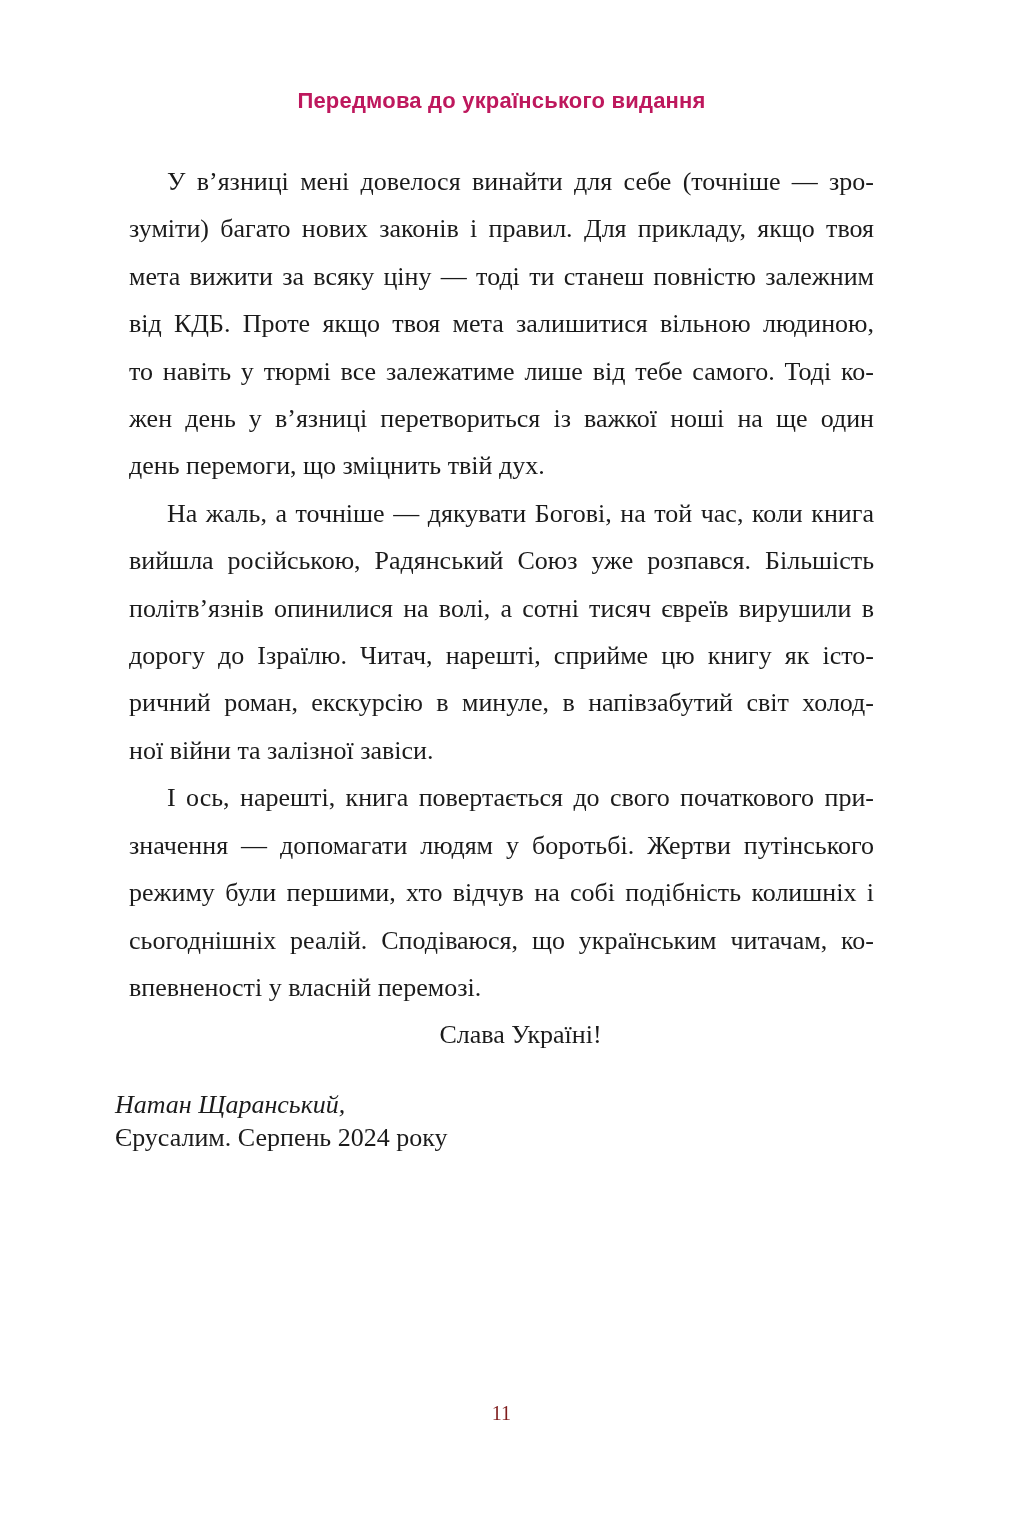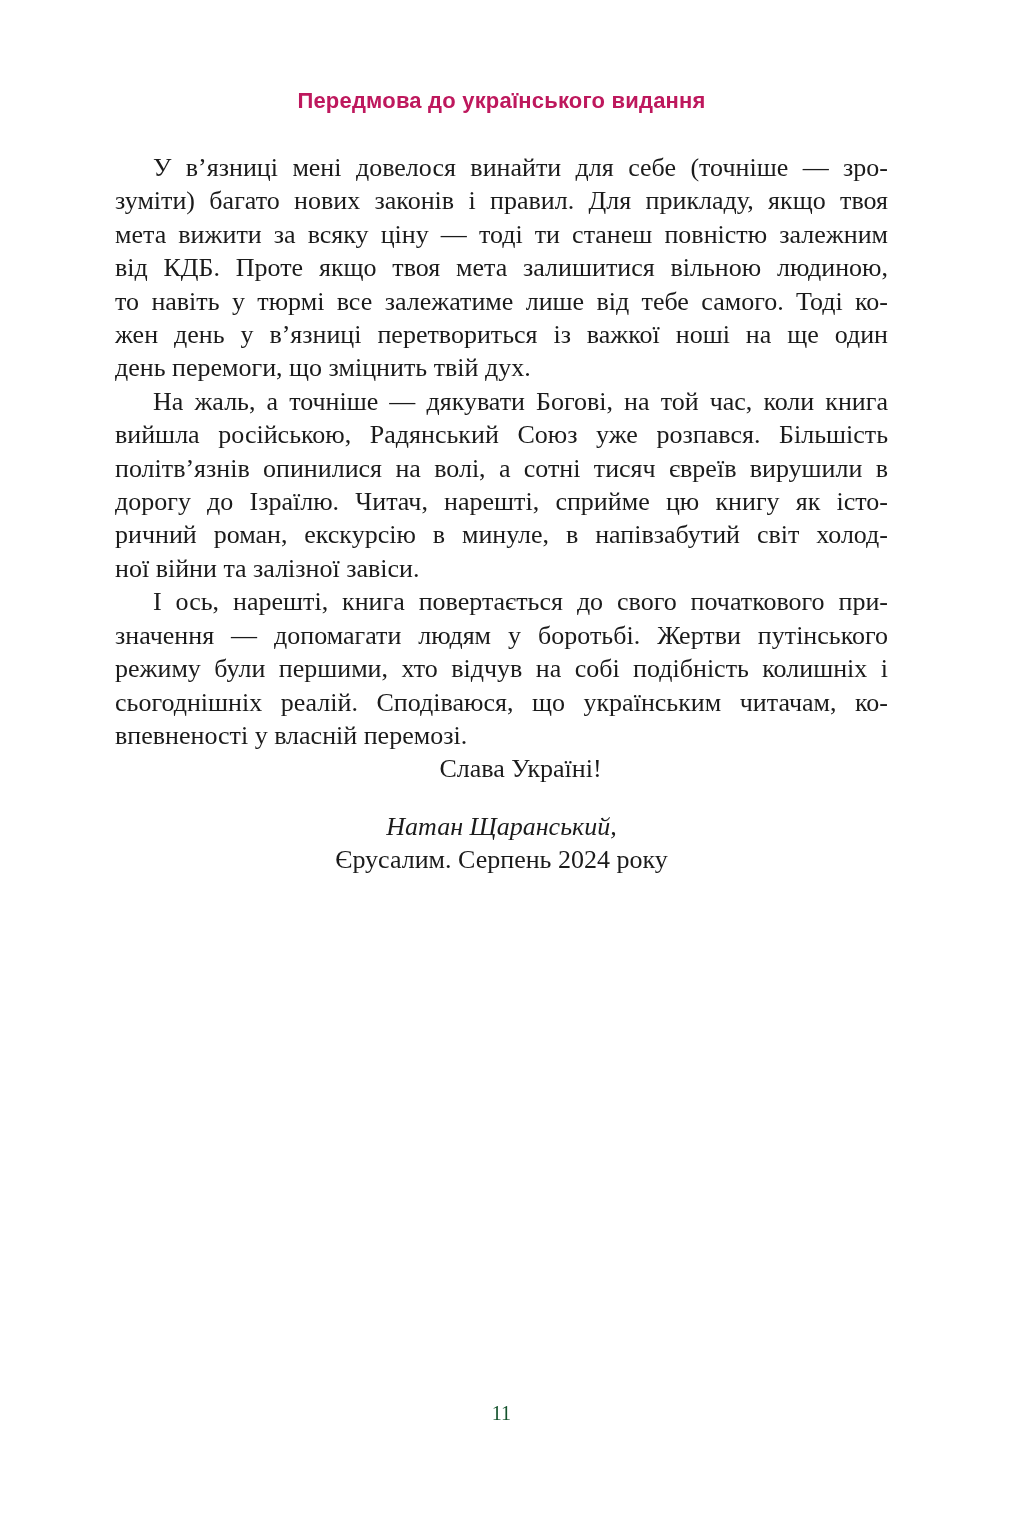--- a/index.html
+++ b/index.html
@@ -30,50 +30,50 @@
   }
   .body-text {
     position: absolute;
     top: 151px;
     left: 115px;
     width: 773px;
     font-size: 26px;
     line-height: 33.4px;
   }
   .para { margin: 0; padding: 0; }
-  .line { margin: 0; padding: 0; white-space: normal; }
+  .line { margin: 14px; padding: 0; white-space: normal; }
   .line.j {
     text-align: justify;
     text-align-last: justify;
   }
   .line.l {
     text-align: left;
   }
   .line.indent {
     text-indent: 38px;
     text-align: center;
   }
   .signature {
-    margin-top: 24px;
-    text-align: center;
+    margin-top: 36px;
+    text-align: left;
   }
   .sig-name {
     font-style: italic;
   }
   .sig-date {
     font-style: normal;
   }
   .page-number {
     position: absolute;
     top: 1402px;
     left: 115px;
     width: 773px;
     text-align: center;
     font-size: 20px;
-    color: #14532d;
+    color: #7f1d1d;
   }
 </style>
 </head>
 <body>
 
 <div class="page">
 
   <div class="chapter-header">Передмова до українського видання</div>
 
   <div class="body-text">

